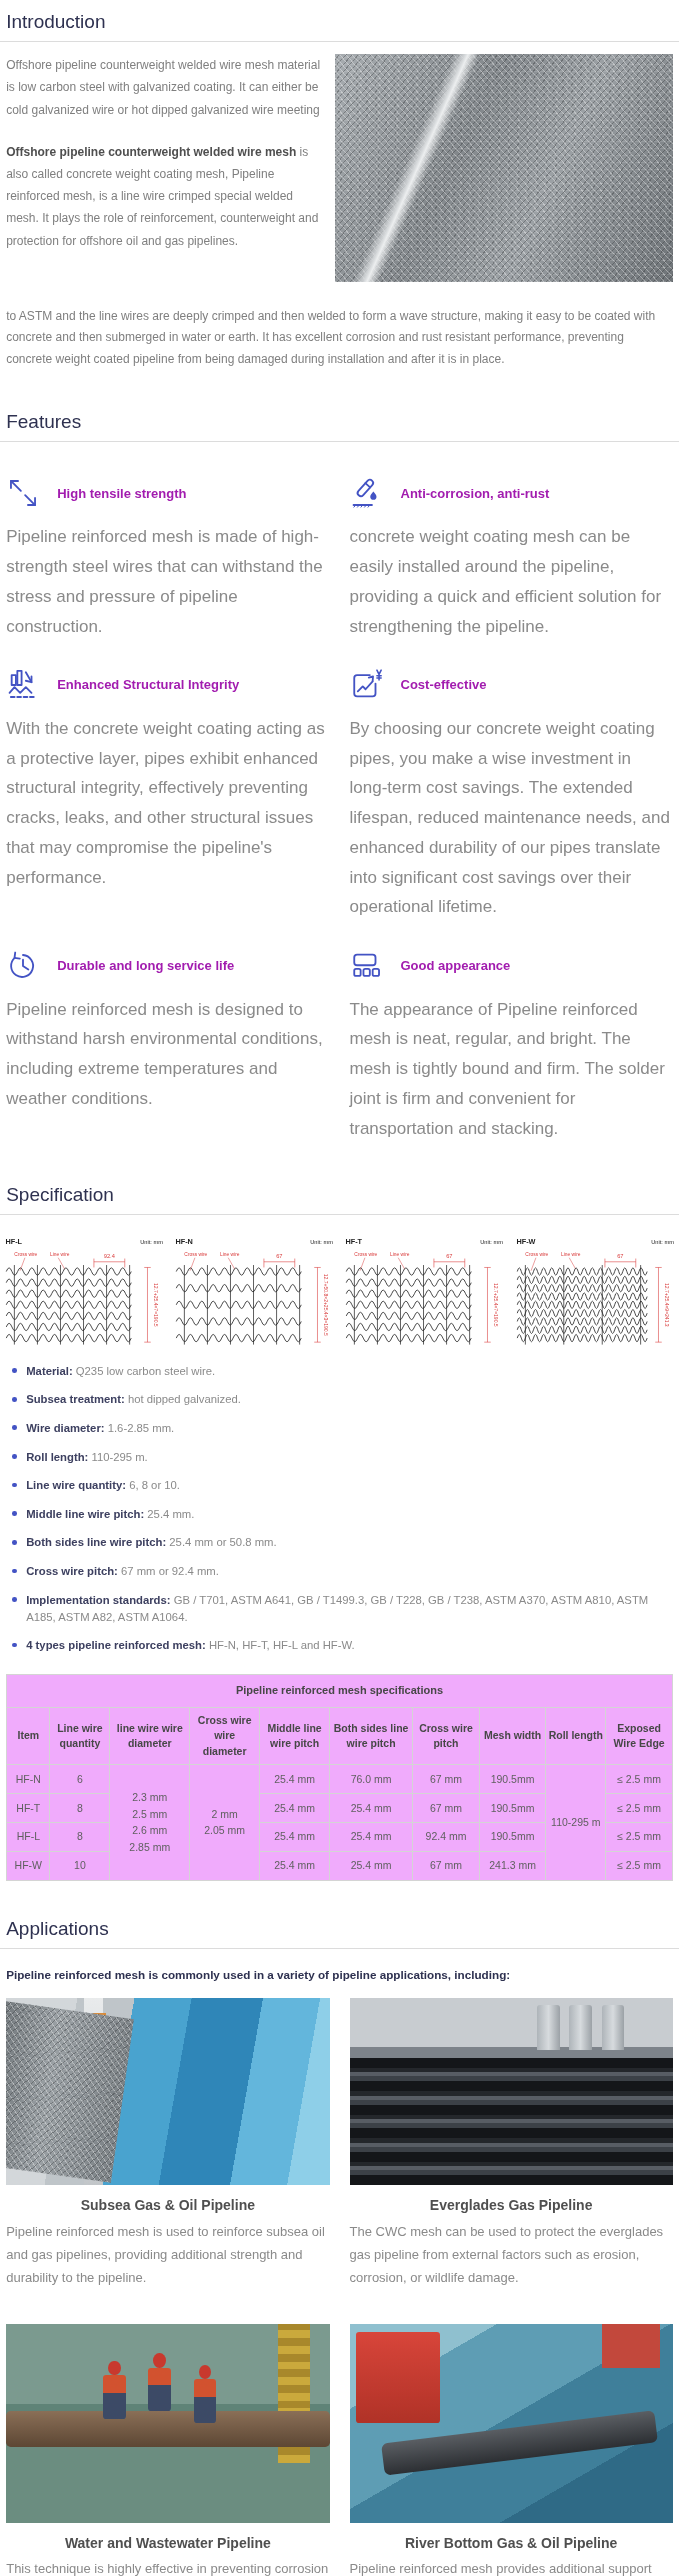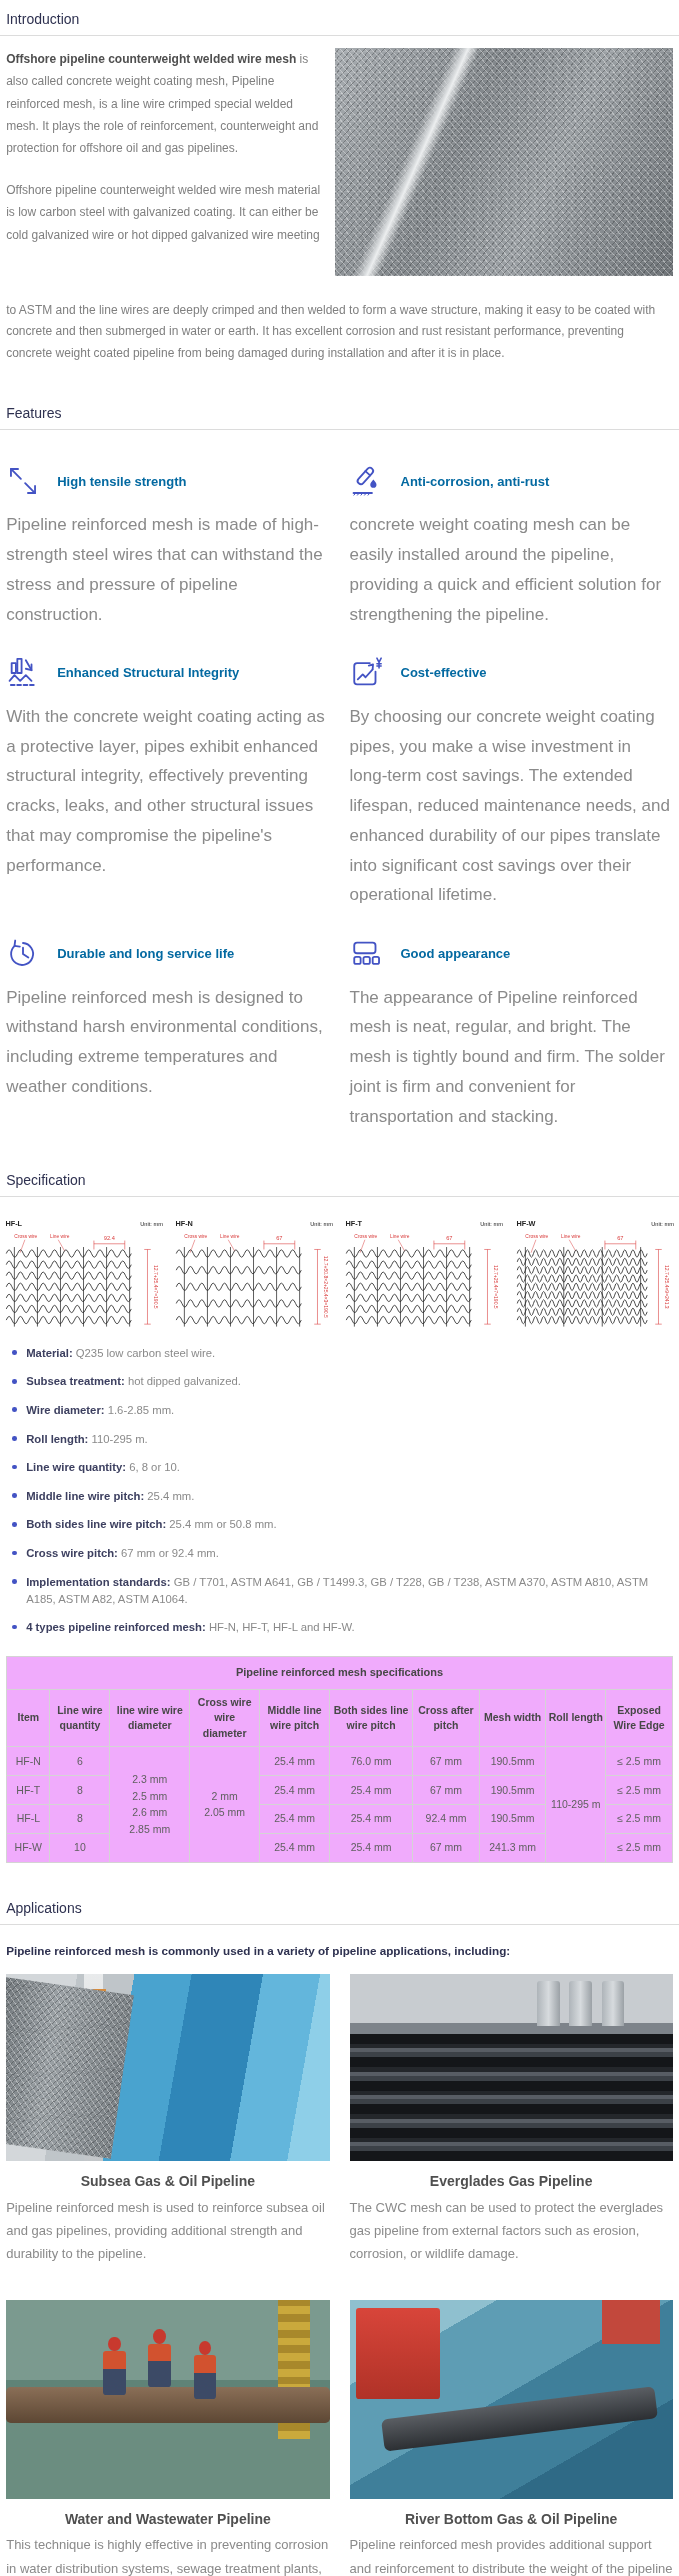--- a/index.html
+++ b/index.html
@@ -1,21 +1,21 @@
 <!DOCTYPE html>
 <html style="font-size:12.5px"><head>
 <meta charset="utf-8">
 <style>
   * { margin:0; padding:0; box-sizing:border-box; }
   body {
     width:679px; margin:0 auto; background:#fff;
     font-family:"Liberation Sans", sans-serif; color:#7f7f7f;
   }
   .section-heading {
-    font-size:14px; font-weight:400; color:#2e3150;
+    font-size:19px; font-weight:400; color:#2e3150;
     padding:11px 6.2px 7.8px 6.2px; border-bottom:0.8px solid #dcdcdc;
   }
   .pad { padding:0 6.2px; }
 
   
   .intro-cols { display:flex; gap:11px; margin-top:12.5px; }
   .intro-text { width:48.5%; font-size:12px; line-height:1.85; }
   .intro-text p { margin-bottom:20px; }
   .intro-text strong { color:#4f4f4f; }
   .intro-photo {
@@ -31,21 +31,21 @@
   .roll-seam { position:absolute; left:18%; top:-12%; width:7%; height:140%;
     background:linear-gradient(90deg,transparent,#d8dbdd 45%,#eceeef 55%,transparent);
     transform:rotate(24deg); }
   .intro-wide { margin-top:23.4px; font-size:12px; line-height:1.8; }
 
   
   .features-grid { display:grid; grid-template-columns:1fr 1fr; column-gap:20px; row-gap:26.5px; margin-top:34px; padding:0 6.2px 30px 6.2px; }
   .feature-head { display:flex; align-items:center; gap:17px; margin-bottom:11px; }
   .feature-icon { width:34px; height:34px; flex:0 0 34px; }
   .feature-icon svg { width:34px; height:34px; stroke:#4353c4; fill:none; stroke-width:2.6; stroke-linecap:round; stroke-linejoin:round; }
-  .feature-title { font-size:13px; font-weight:bold; color:#0369a1; }
+  .feature-title { font-size:13px; font-weight:bold; color:#a21caf; }
   .feature-text { font-size:17px; line-height:1.75; color:#8a8a8a;margin-top:12px; }
 
   
   .diagram-row { display:flex; gap:7.8px; margin:20px 3.1px 14px 3.1px; }
   .diagram { flex:1; }
   .diagram svg { width:100%; height:auto; display:block; }
   .spec-bullets { list-style:none; margin:11px 0 20px 0; }
   .spec-bullets li { position:relative; padding-left:20px; margin-bottom:11.7px; font-size:11.3px; line-height:1.5; }
   .spec-bullets li::before { content:""; position:absolute; left:6.2px; top:5.5px; width:4.7px; height:4.7px; border-radius:50%; background:#4353c4; }
   .spec-bullets .b-label { font-weight:bold; color:#3d4060; }
@@ -96,22 +96,22 @@
   .ph-mining .beam { position:absolute; left:0; top:8%; width:100%; height:5%; background:#caa23c; }
   .ph-mining .beam2 { position:absolute; left:70%; top:0; width:6%; height:60%; background:#b28c2e; }
 </style>
 </head>
 <body>
 
 <section>
   <h2 class="section-heading">Introduction</h2>
   <div class="intro-cols pad">
     <div class="intro-text">
+      <p>Offshore pipeline counterweight welded wire mesh material is low carbon steel with galvanized coating. It can either be cold galvanized wire or hot dipped galvanized wire meeting</p>
       <p><strong>Offshore pipeline counterweight welded wire mesh</strong><span> is also called concrete weight coating mesh, Pipeline reinforced mesh, is a line wire crimped special welded mesh. It plays the role of reinforcement, counterweight and protection for offshore oil and gas pipelines.</span></p>
-      <p>Offshore pipeline counterweight welded wire mesh material is low carbon steel with galvanized coating. It can either be cold galvanized wire or hot dipped galvanized wire meeting</p>
     </div>
     <div class="intro-photo">
       <div class="mesh-overlay"></div>
       <div class="roll-seam"></div>
     </div>
   </div>
   <p class="intro-wide pad">to ASTM and the line wires are deeply crimped and then welded to form a wave structure, making it easy to be coated with concrete and then submerged in water or earth. It has excellent corrosion and rust resistant performance, preventing concrete weight coated pipeline from being damaged during installation and after it is in place.</p>
 </section>
 
 <section style="margin-top:30px;">
@@ -374,21 +374,21 @@
       <tr>
             <th colspan="10" class="tbl-caption">Pipeline reinforced mesh specifications</th>
           </tr>
       <tr>
         <th>Item</th>
         <th>Line wire quantity</th>
         <th>line wire wire diameter</th>
         <th>Cross wire wire diameter</th>
         <th>Middle line wire pitch</th>
         <th>Both sides line wire pitch</th>
-        <th>Cross after pitch</th>
+        <th>Cross wire pitch</th>
         <th>Mesh width</th>
         <th>Roll length</th>
         <th>Exposed Wire Edge</th>
       </tr>
     </thead>
     <tbody>
       <tr>
         <td>HF-N</td>
         <td>6</td>
         <td rowspan="4">

